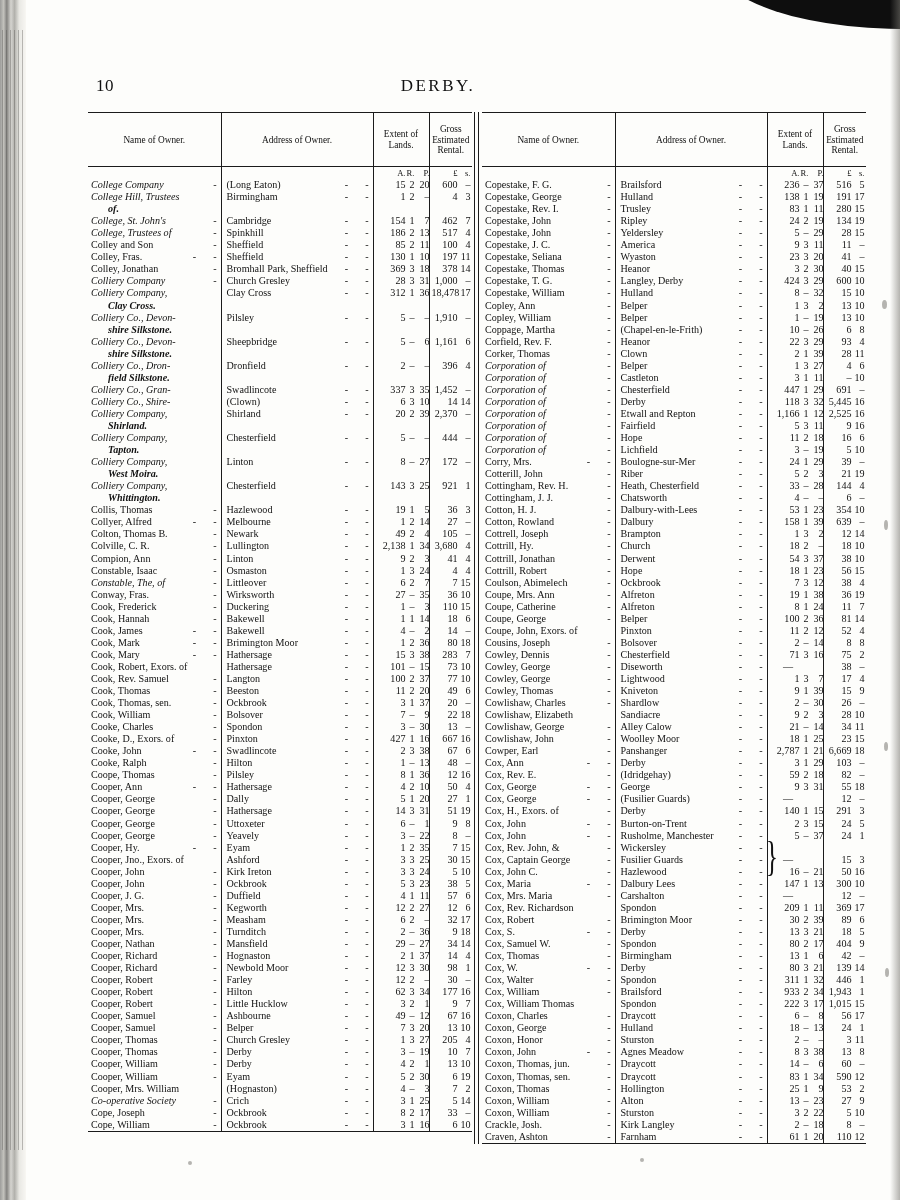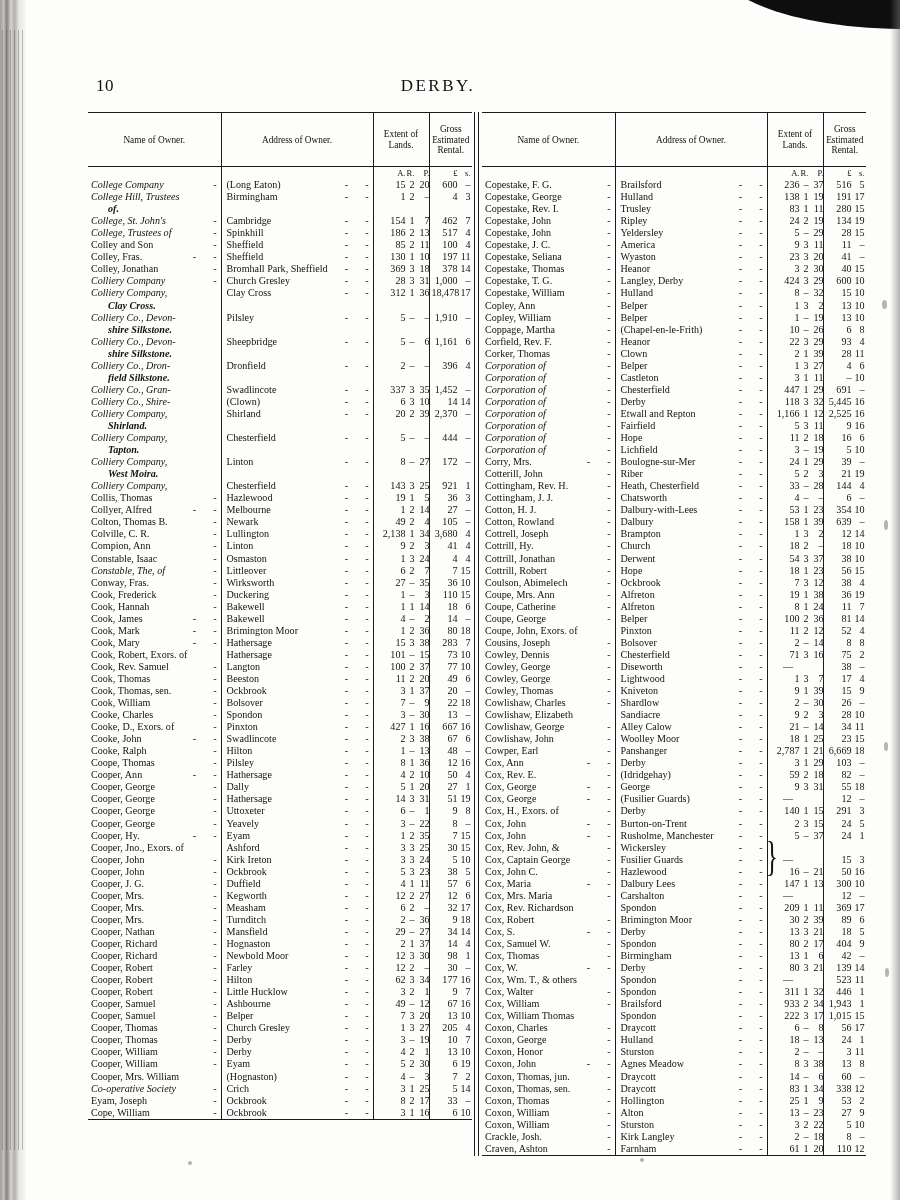--- a/index.html
+++ b/index.html
@@ -373,20 +373,26 @@
             <td></td>
             <td></td>
           </tr>
           <tr>
             <td class="c-name-cell ital"><span class="nm">Colliery       Company,</span></td>
             <td class="c-addr-cell"><span class="lead">-</span><span class="lead2">-</span><span class="nm">Chesterfield</span></td>
             <td class="ext"><i class="a">143</i><i class="r">3</i><i class="p">25</i></td>
             <td class="rent"><span class="l">921</span><span class="s">1</span></td>
           </tr>
           <tr>
+            <td class="c-name-cell ital cont">Whittington.</td>
+            <td></td>
+            <td></td>
+            <td></td>
+          </tr>
+          <tr>
             <td class="c-name-cell"><span class="lead">-</span><span class="nm">Collis, Thomas</span></td>
             <td class="c-addr-cell"><span class="lead">-</span><span class="lead2">-</span><span class="nm">Hazlewood</span></td>
             <td class="ext"><i class="a">19</i><i class="r">1</i><i class="p">5</i></td>
             <td class="rent"><span class="l">36</span><span class="s">3</span></td>
           </tr>
           <tr>
             <td class="c-name-cell"><span class="lead">-</span><span class="lead2">-</span><span class="nm">Collyer, Alfred</span></td>
             <td class="c-addr-cell"><span class="lead">-</span><span class="lead2">-</span><span class="nm">Melbourne</span></td>
             <td class="ext"><i class="a">1</i><i class="r">2</i><i class="p">14</i></td>
             <td class="rent"><span class="l">27</span><span class="s">–</span></td>
@@ -673,21 +679,21 @@
             <td class="ext"><i class="a">4</i><i class="r">–</i><i class="p">3</i></td>
             <td class="rent"><span class="l">7</span><span class="s">2</span></td>
           </tr>
           <tr>
             <td class="c-name-cell ital"><span class="lead">-</span><span class="nm">Co-operative Society</span></td>
             <td class="c-addr-cell"><span class="lead">-</span><span class="lead2">-</span><span class="nm">Crich</span></td>
             <td class="ext"><i class="a">3</i><i class="r">1</i><i class="p">25</i></td>
             <td class="rent"><span class="l">5</span><span class="s">14</span></td>
           </tr>
           <tr>
-            <td class="c-name-cell"><span class="lead">-</span><span class="nm">Eyam, Joseph</span></td>
+            <td class="c-name-cell"><span class="lead">-</span><span class="nm">Cope, Joseph</span></td>
             <td class="c-addr-cell"><span class="lead">-</span><span class="lead2">-</span><span class="nm">Ockbrook</span></td>
             <td class="ext"><i class="a">8</i><i class="r">2</i><i class="p">17</i></td>
             <td class="rent"><span class="l">33</span><span class="s">–</span></td>
           </tr>
           <tr class="last-row">
             <td class="c-name-cell"><span class="lead">-</span><span class="nm">Cope, William</span></td>
             <td class="c-addr-cell"><span class="lead">-</span><span class="lead2">-</span><span class="nm">Ockbrook</span></td>
             <td class="ext"><i class="a">3</i><i class="r">1</i><i class="p">16</i></td>
             <td class="rent"><span class="l">6</span><span class="s">10</span></td>
           </tr>
@@ -1108,26 +1114,20 @@
             <td class="ext"><i class="a">13</i><i class="r">1</i><i class="p">6</i></td>
             <td class="rent"><span class="l">42</span><span class="s">–</span></td>
           </tr>
           <tr>
             <td class="c-name-cell"><span class="lead">-</span><span class="lead2">-</span><span class="nm">Cox, W.</span></td>
             <td class="c-addr-cell"><span class="lead">-</span><span class="lead2">-</span><span class="nm">Derby</span></td>
             <td class="ext"><i class="a">80</i><i class="r">3</i><i class="p">21</i></td>
             <td class="rent"><span class="l">139</span><span class="s">14</span></td>
           </tr>
           <tr>
-            <td class="c-name-cell"><span class="nm">Cox, Wm. T., &amp; others</span></td>
-            <td class="c-addr-cell"><span class="lead">-</span><span class="lead2">-</span><span class="nm">Spondon</span></td>
-            <td class="ext dash-only">—</td>
-            <td class="rent"><span class="l">523</span><span class="s">11</span></td>
-          </tr>
-          <tr>
             <td class="c-name-cell"><span class="lead">-</span><span class="nm">Cox, Walter</span></td>
             <td class="c-addr-cell"><span class="lead">-</span><span class="lead2">-</span><span class="nm">Spondon</span></td>
             <td class="ext"><i class="a">311</i><i class="r">1</i><i class="p">32</i></td>
             <td class="rent"><span class="l">446</span><span class="s">1</span></td>
           </tr>
           <tr>
             <td class="c-name-cell"><span class="lead">-</span><span class="nm">Cox, William</span></td>
             <td class="c-addr-cell"><span class="lead">-</span><span class="lead2">-</span><span class="nm">Brailsford</span></td>
             <td class="ext"><i class="a">933</i><i class="r">2</i><i class="p">34</i></td>
             <td class="rent"><span class="l">1,943</span><span class="s">1</span></td>
@@ -1165,21 +1165,21 @@
           <tr>
             <td class="c-name-cell"><span class="lead">-</span><span class="nm">Coxon, Thomas, jun.</span></td>
             <td class="c-addr-cell"><span class="lead">-</span><span class="lead2">-</span><span class="nm">Draycott</span></td>
             <td class="ext"><i class="a">14</i><i class="r">–</i><i class="p">6</i></td>
             <td class="rent"><span class="l">60</span><span class="s">–</span></td>
           </tr>
           <tr>
             <td class="c-name-cell"><span class="lead">-</span><span class="nm">Coxon, Thomas, sen.</span></td>
             <td class="c-addr-cell"><span class="lead">-</span><span class="lead2">-</span><span class="nm">Draycott</span></td>
             <td class="ext"><i class="a">83</i><i class="r">1</i><i class="p">34</i></td>
-            <td class="rent"><span class="l">338</span><span class="s">12</span></td>
+            <td class="rent"><span class="l">590</span><span class="s">12</span></td>
           </tr>
           <tr>
             <td class="c-name-cell"><span class="lead">-</span><span class="nm">Coxon, Thomas</span></td>
             <td class="c-addr-cell"><span class="lead">-</span><span class="lead2">-</span><span class="nm">Hollington</span></td>
             <td class="ext"><i class="a">25</i><i class="r">1</i><i class="p">9</i></td>
             <td class="rent"><span class="l">53</span><span class="s">2</span></td>
           </tr>
           <tr>
             <td class="c-name-cell"><span class="lead">-</span><span class="nm">Coxon, William</span></td>
             <td class="c-addr-cell"><span class="lead">-</span><span class="lead2">-</span><span class="nm">Alton</span></td>

